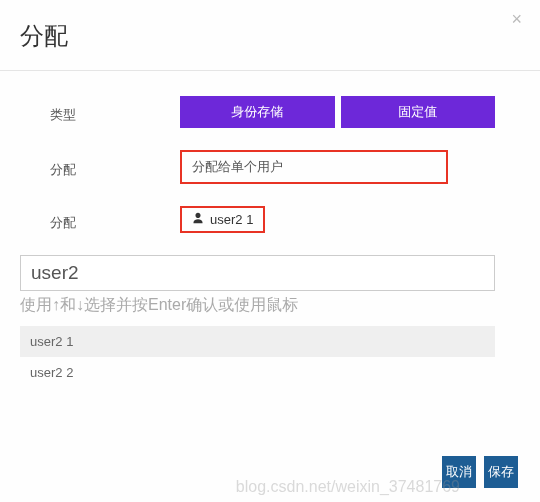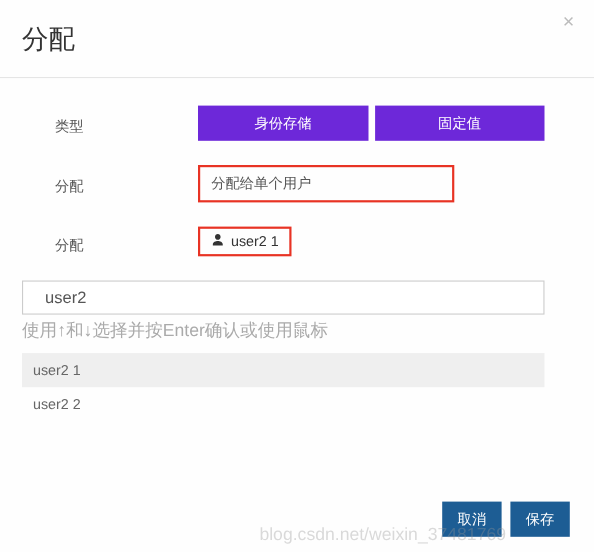--- a/index.html
+++ b/index.html
@@ -60,38 +60,38 @@
       text-align: center;
       padding: 7px 0;
       color: #fff;
       background: #6d28d9;
       font-size: 13px;
       cursor: pointer;
     }
     .select-box {
       border: 2px solid #e83324;
       padding: 6px 10px;
-      width: 233px;
+      width: 268px;
       color: #555;
       cursor: pointer;
     }
     .tag-box {
       border: 2px solid #e83324;
       display: inline-flex;
       align-items: center;
       padding: 4px 10px;
       gap: 6px;
       cursor: pointer;
     }
     .tag-box svg { width: 12px; height: 12px; }
     .search-input {
       width: 100%;
       border: 1px solid #ccc;
-      padding: 6px 20px;
-      font-size: 15px;
+      padding: 6px 10px;
+      font-size: 19px;
       color: #555;
       outline: none;
     }
     .hint {
       font-size: 16px;
       color: #aaa;
       margin-top: 4px;
     }
     .results {
       margin-top: 10px;
@@ -115,21 +115,21 @@
     .footer {
       position: absolute;
       bottom: 14px;
       right: 22px;
       display: flex;
       gap: 8px;
     }
     .btn {
       background: #1d5d94;
       color: #fff;
-      padding: 7px 14px;
+      padding: 7px 4px;
       font-size: 13px;
       cursor: pointer;
       border: none;
     }
     .watermark {
       position: absolute;
       bottom: 6px;
       right: 80px;
       font-size: 16px;
       color: rgba(150,150,150,0.35);

